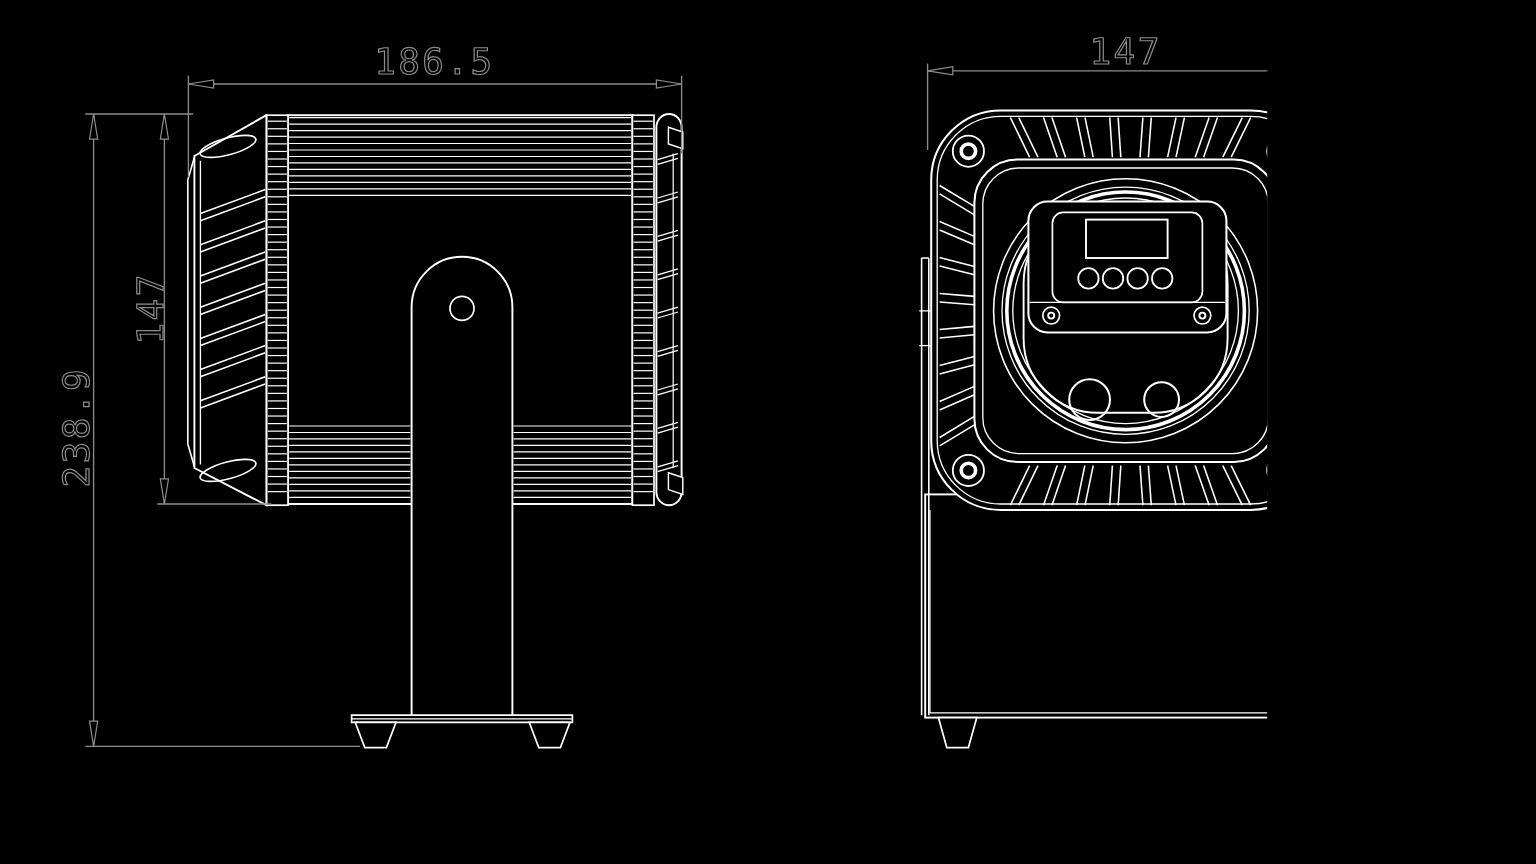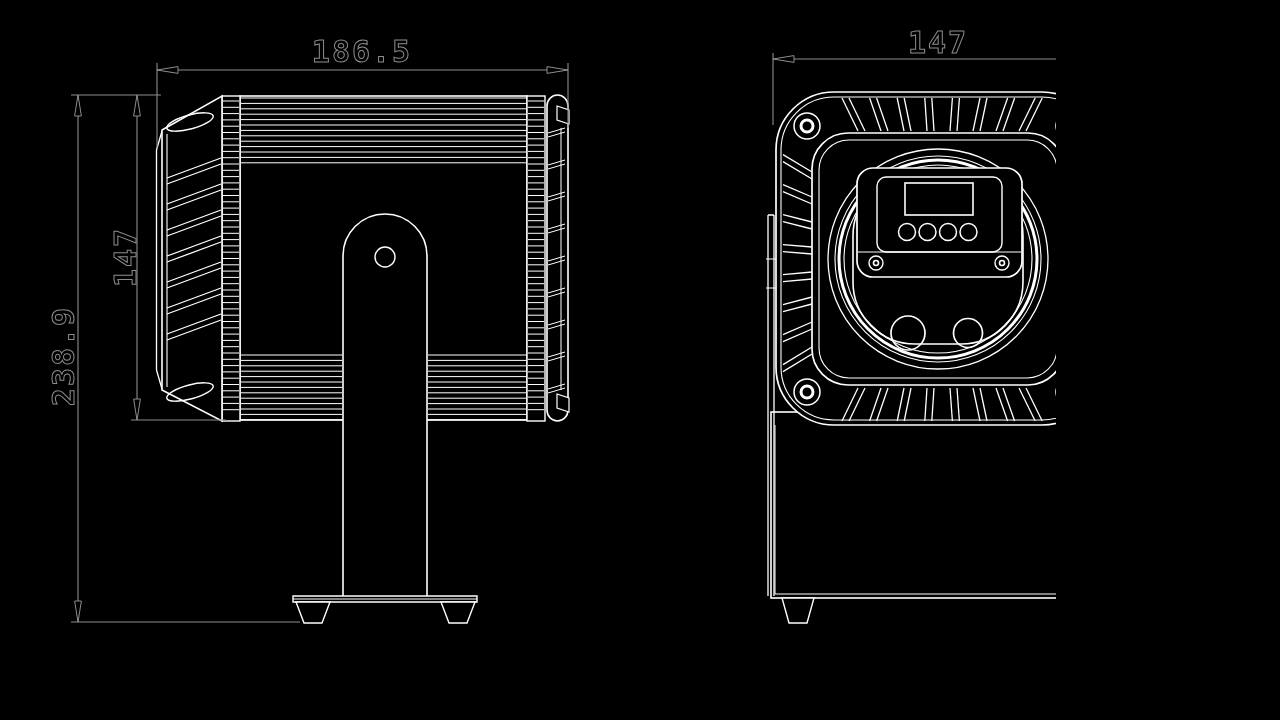--- a/index.html
+++ b/index.html
@@ -1,18 +1,18 @@
 <!DOCTYPE html>
 <html style="--bg: #000000; --line: #ffffff; --dim: #8c8c8c;"><head>
 <meta charset="utf-8">
 <title>Fixture Dimension Drawing</title>
 <style>
   :root { --bg:#000000; --line:#ffffff; --dim:#8c8c8c; }
   html,body { margin:0; padding:0; background:var(--bg); }
-  .stage { width:1056px; height:720px; background:var(--bg); overflow:hidden;font-weight:bold; }
+  .stage { width:1056px; height:720px; background:var(--bg); overflow:hidden; }
   svg { display:block; }
   .o  { fill:none; stroke:var(--line); }
   .f  { fill:var(--bg); stroke:var(--line); }
   .d  { fill:none; stroke:var(--dim); }
   .df { fill:var(--bg); stroke:var(--dim); }
   .t  { fill:none; stroke:var(--dim); stroke-width:1;
         font-family:"DejaVu Sans Mono", monospace; font-size:30px; letter-spacing:2px; }
 </style>
 </head>
 <body>

